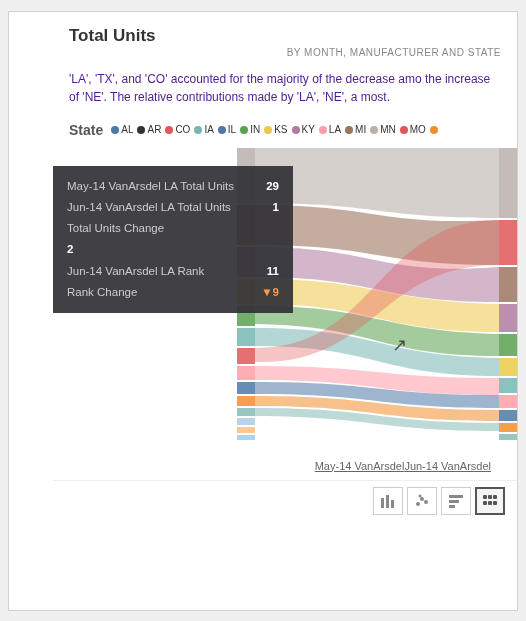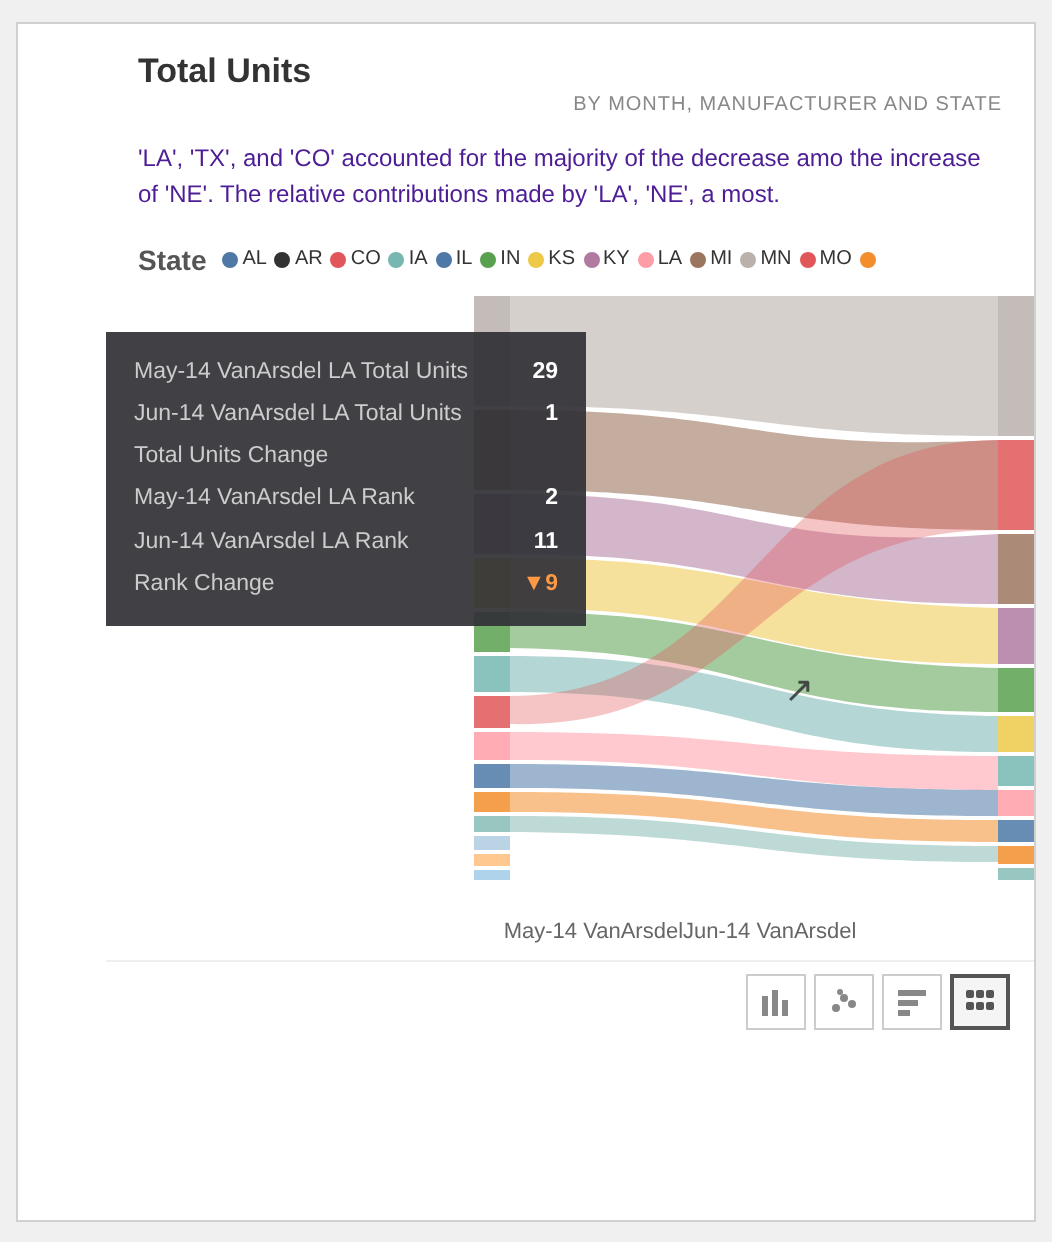--- a/index.html
+++ b/index.html
@@ -111,24 +111,25 @@
     }
     .sankey-svg {
       position: absolute;
       right: 0;
       top: 0;
       width: 280px;
       height: 310px;
     }
     .chart-labels {
       display: flex;
-      justify-content: center;
+      justify-content: flex-end;
       padding: 4px 16px 4px 16px;
       font-size: 11px;
       color: #666;
+      text-decoration: underline;
     }
     .chart-label-left { margin-left: 120px; }
     .chart-label-right { margin-right: 10px; }
     .toolbar {
       display: flex;
       justify-content: flex-end;
       align-items: center;
       padding: 6px 12px 6px 12px;
       gap: 4px;
       border-top: 1px solid #eee;
@@ -227,21 +228,20 @@
         <span class="tooltip-val">29</span>
       </div>
       <div class="tooltip-row">
         <span class="tooltip-key">Jun-14 VanArsdel LA Total Units</span>
         <span class="tooltip-val">1</span>
       </div>
       <div class="tooltip-row">
         <span class="tooltip-key">Total Units Change</span>
       </div>
       <div class="tooltip-row">
-        <span class="tooltip-key">May-14 VanArsdel LA Rank</span>
         <span class="tooltip-val">2</span>
       </div>
       <div class="tooltip-row">
         <span class="tooltip-key">Jun-14 VanArsdel LA Rank</span>
         <span class="tooltip-val">11</span>
       </div>
       <div class="tooltip-row">
         <span class="tooltip-key">Rank Change</span>
         <span class="tooltip-val rank-down">▼9</span>
       </div>

